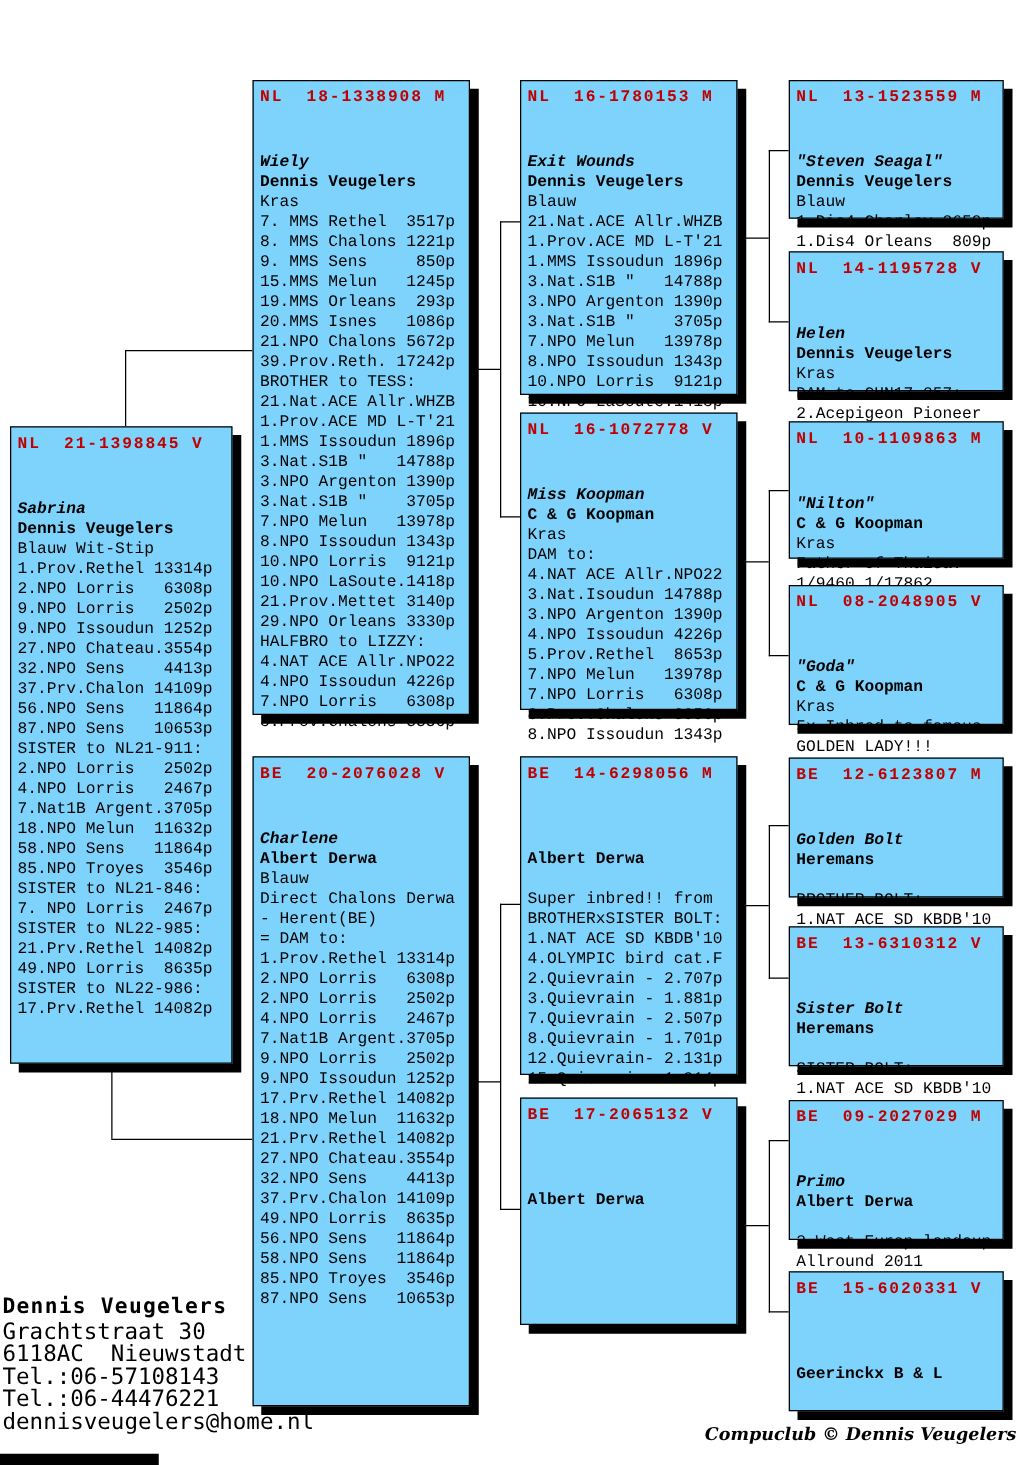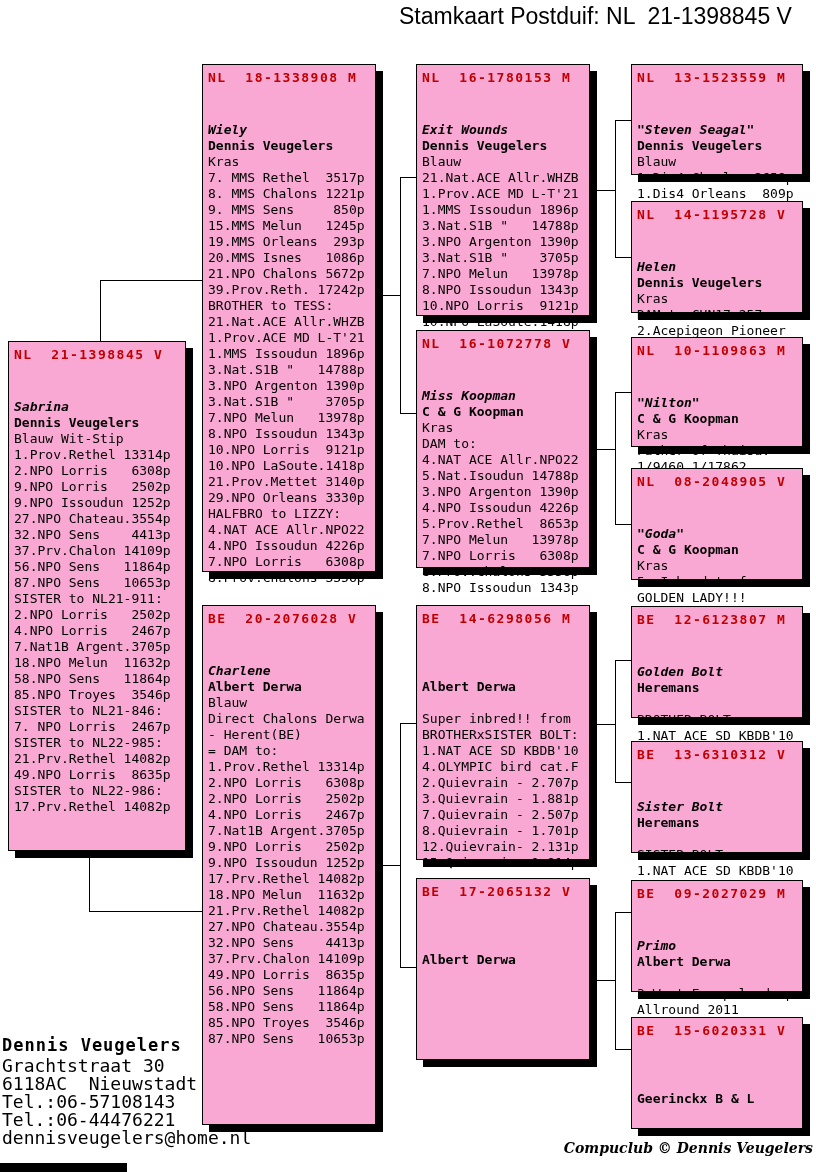--- a/index.html
+++ b/index.html
@@ -1,39 +1,38 @@
 <!DOCTYPE html>
 <html><head>
 <meta charset="utf-8">
 <style>
   html,body{margin:0;padding:0;background:#fff;}
   .page{position:relative;width:816px;height:1172px;background:#ffffff;
         font-family:"DejaVu Sans Mono",monospace;overflow:hidden;}
   .title{position:absolute;left:399px;top:3px;font-family:"Liberation Sans",sans-serif;
          font-size:23px;color:#000;white-space:pre;}
   .conn{position:absolute;background:#000;z-index:0;}
-  .box{position:absolute;background:#f9a8d4;border:1px solid #000;
-       box-shadow:7px 7px 0 #000;z-index:1;padding:3px 5px;box-sizing:border-box;}
+  .box{position:absolute;background:#7dd3fc;border:1px solid #000;
+       box-shadow:7px 7px 0 #000;z-index:1;padding:3px 5px;box-sizing:border-box;font-family:Liberation Mono, monospace;}
   .hdr{font-size:13px;font-weight:bold;letter-spacing:1.5px;line-height:20px;
        white-space:pre;margin-bottom:4px;}
   .line{font-size:13px;line-height:16px;height:16px;white-space:pre;color:#000;}
   .line.name{font-style:italic;font-weight:bold;margin-top:34px;}
   .line.owner{font-weight:bold;}
   .contact{position:absolute;left:2px;top:1033px;z-index:2;}
   .contact-name{font-size:17px;font-weight:bold;letter-spacing:1px;line-height:24px;white-space:pre;}
   .cline{font-size:18px;line-height:18px;white-space:pre;}
   .footer{position:absolute;top:1140px;right:3px;font-family:"DejaVu Serif",serif;
           font-style:italic;font-weight:bold;font-size:14px;color:#000;}
   .bottombar{position:absolute;left:0;top:1163px;width:127px;height:9px;background:#000;}
 </style>
 </head>
 <body>
 
 <div class="page">
-  <div class="title">Stamkaart Postduif: NL  21-1398845 V</div>
 
   <div id="tree">
       <div class="conn" style="left: 100px; top: 280px; width: 1px; height: 61px;"></div>
       <div class="conn" style="left: 100px; top: 280px; width: 102px; height: 1px;"></div>
       <div class="conn" style="left: 89px; top: 851px; width: 1px; height: 60px;"></div>
       <div class="conn" style="left: 89px; top: 911px; width: 113px; height: 1px;"></div>
       <div class="conn" style="left: 376px; top: 295px; width: 24px; height: 1px;"></div>
       <div class="conn" style="left: 400px; top: 177px; width: 1px; height: 237px;"></div>
       <div class="conn" style="left: 400px; top: 177px; width: 16px; height: 1px;"></div>
       <div class="conn" style="left: 400px; top: 413px; width: 16px; height: 1px;"></div>
@@ -161,21 +160,21 @@
         <div class="line">10.NPO Lorris  9121p</div>
         <div class="line">10.NPO LaSoute.1418p</div>
       </div>
       <div class="box" style="left: 416px; top: 330px; width: 174px; height: 238px;">
         <div class="hdr" style="color: rgb(192, 0, 0);">NL  16-1072778 V</div>
         <div class="line name">Miss Koopman</div>
         <div class="line owner">C &amp; G Koopman</div>
         <div class="line">Kras</div>
         <div class="line">DAM to:</div>
         <div class="line">4.NAT ACE Allr.NPO22</div>
-        <div class="line">5.Nat.Isoudun 14788p</div>
+        <div class="line">3.Nat.Isoudun 14788p</div>
         <div class="line">3.NPO Argenton 1390p</div>
         <div class="line">4.NPO Issoudun 4226p</div>
         <div class="line">5.Prov.Rethel  8653p</div>
         <div class="line">7.NPO Melun   13978p</div>
         <div class="line">7.NPO Lorris   6308p</div>
         <div class="line">8.Prov.Chalons 3356p</div>
         <div class="line">8.NPO Issoudun 1343p</div>
       </div>
       <div class="box" style="left: 416px; top: 605px; width: 174px; height: 255px;">
         <div class="hdr" style="color: rgb(192, 0, 0);">BE  14-6298056 M</div>

